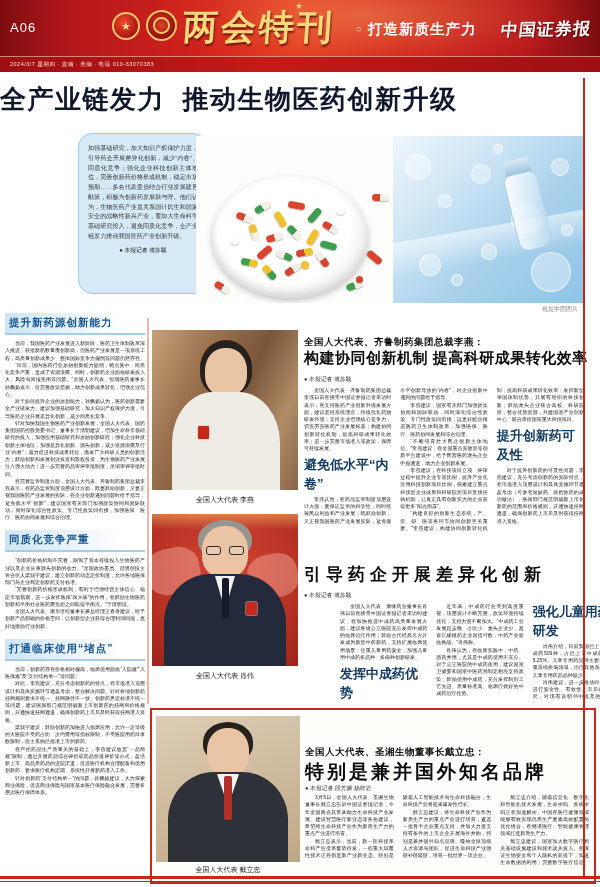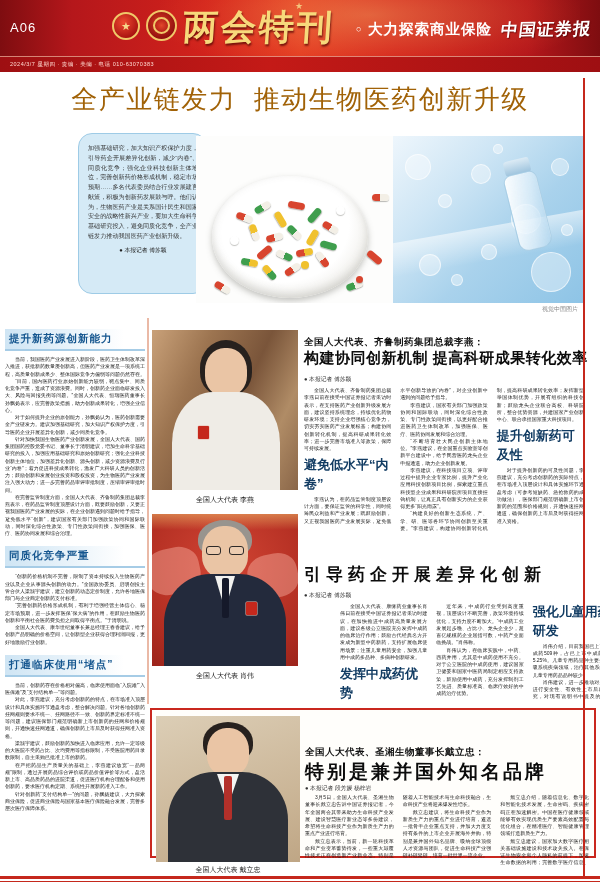--- a/index.html
+++ b/index.html
@@ -39,22 +39,22 @@
     text-shadow:1px 1px 1px rgba(80,0,0,.7); letter-spacing:1px;
   }
   .info-strip {
     position:absolute; left:0; top:56px; width:600px; height:16px;
     background:linear-gradient(90deg,#9e0f12,#c41a17 45%,#9e0f12);
     border-top:1px solid rgba(255,230,200,.55);
   }
   .info-strip span { position:absolute; left:10px; top:4px; font-size:5.5px; color:#ffd9d0; letter-spacing:.5px; }
   
   .main-headline {
-    position:absolute; left:0; top:82px; width:600px; text-align:center;
-    font-size:26px; font-weight:400; color:#a16207; letter-spacing:1.5px; white-space:pre;
+    position:absolute; left:0; top:82px; width:600px; text-align:left;
+    font-size:26px; font-weight:700; color:#0f172a; letter-spacing:1.5px; white-space:pre;
   }
   
   .intro-box {
     position:absolute; left:78px; top:133px; width:129px; height:161px; z-index:1;
     background:#d5eaf6; border:1.5px solid #9ecbe6; border-radius:14px; padding:9px 8px 6px 9px;
   }
   .intro-text { font-size:6.1px; line-height:1.6; text-align:justify; color:#333; }
   .intro-byline { margin-top:5px; text-align:center; font-size:5.8px; color:#222; }
   .pills-photo { position:absolute; left:196px; top:136px; width:197px; height:167px; z-index:2; background:#fdfdfc; overflow:hidden; }
   .plate {
@@ -68,34 +68,34 @@
     position:absolute; left:393px; top:136px; width:190px; height:167px; overflow:hidden;
     background:linear-gradient(135deg,#eef6fc 0%,#cfe6f5 30%,#a9d2ec 60%,#8ec4e6 100%);
   }
   .bubble { position:absolute; border-radius:50%; background:rgba(255,255,255,.38); border:1px solid rgba(255,255,255,.6); }
   .streak { position:absolute; left:-30px; top:90px; width:260px; height:34px; background:linear-gradient(rgba(255,255,255,.55),transparent); transform:rotate(-10deg); }
   .vial { position:absolute; left:118px; top:34px; width:34px; height:82px; transform:rotate(-14deg); }
   .vial .cap { position:absolute; left:4px; top:-12px; width:26px; height:15px; background:linear-gradient(#dcebf5,#9dc3dd); border-radius:3px; }
   .vial .bodyv { position:absolute; left:0; top:2px; width:34px; height:78px; background:linear-gradient(100deg,rgba(255,255,255,.95),rgba(225,240,250,.75) 60%,rgba(180,215,238,.8)); border-radius:8px 8px 10px 10px; border:1px solid rgba(160,200,225,.8); }
   .photo-credit { position:absolute; right:22px; top:305px; font-size:6px; color:#8a8a8a; }
   
-  .left-col { position:absolute; left:5px; top:329px; width:140px; max-height:558px; overflow:hidden; }
+  .left-col { position:absolute; left:5px; top:313px; width:140px; max-height:558px; overflow:hidden; }
   .lc-head {
     font-size:10.5px; font-weight:bold; color:#15568f; letter-spacing:1px;
     background:linear-gradient(90deg,#cfe5f4,#ffffff 85%);
     padding:3px 3px 3px 4px; border-bottom:2.5px solid #a6cce6; margin:9px 0 5px;
   }
   .lc-head:first-child { margin-top:0; }
   .lc-p { font-size:5px; line-height:1.45; text-align:justify; text-indent:2em; color:#1c1c1c; }
   .col-divider { position:absolute; left:147px; top:318px; width:1.5px; height:386px; background:#eab9a6; }
   
   .article { position:absolute; left:152px; width:432px;padding-left:44px; }
   .art1 { top:328px; height:212px; }
   .art2 { top:510px; height:196px; }
-  .art3-box { position:absolute; left:150px; top:708px; width:446px; height:150px; border:2px solid #c9271e; background:#fffefb; }
+  .art3-box { position:absolute; left:150px; top:708px; width:446px; height:176px; border:2px solid #c9271e; background:#fffefb; }
   .p-photo { position:absolute; overflow:hidden; }
   .p-caption { position:absolute; text-align:center; font-size:7px; color:#222; }
   .kicker { position:absolute; font-size:9.5px; font-weight:bold; color:#111; letter-spacing:.5px; }
   .art-headline { position:absolute; font-weight:900; color:#0c0c0c; white-space:pre; }
   .byline { position:absolute; font-size:5.8px; color:#333; }
   .art-body { position:absolute; overflow:hidden; column-gap:9px; column-fill:auto; font-size:5px; line-height:1.45; }
   .art-body p { text-align:justify; text-indent:2em; color:#1c1c1c; }
   .art-subhead { font-size:13px; font-weight:bold; color:#123c63; margin:4px 0 2px; }
   
   .art1 .p-photo { left:0; top:2px; width:146px; height:160px; }
@@ -143,21 +143,21 @@
     <div class="topstar">★</div>
     <div class="page-num">A06</div>
     <div class="emblem emblem-national">
         <span>★</span>
       </div>
     <div class="emblem emblem-cppcc">
         <div class="inner"></div>
       </div>
     <div class="edition-title">两会特刊</div>
     <div class="subtitle-bullet">○</div>
-    <div class="edition-subtitle">大力探索商业保险</div>
+    <div class="edition-subtitle">打造新质生产力</div>
     <div class="paper-logo">中国证券报</div>
   </div>
   <div class="info-strip">
     <span>2024/3/7 星期四 · 责编 · 美编 · 电话 010-63070383</span>
   </div>
 
   <div class="main-headline">全产业链发力  推动生物医药创新升级</div>
 
   <div class="intro-box">
     <div class="intro-text">加强基础研究，加大知识产权保护力度，引导药企开展差异化创新，减少“内卷”、同质化竞争；强化企业科技创新主体地位，完善创新药价格形成机制，稳定市场预期……多名代表委员结合行业发展建言献策，积极为创新药发展鼓与呼。他们认为，生物医药产业是关系国计民生和国家安全的战略性新兴产业，要加大生命科学基础研究投入，避免同质化竞争，全产业链发力推动我国医药产业创新升级。</div>

